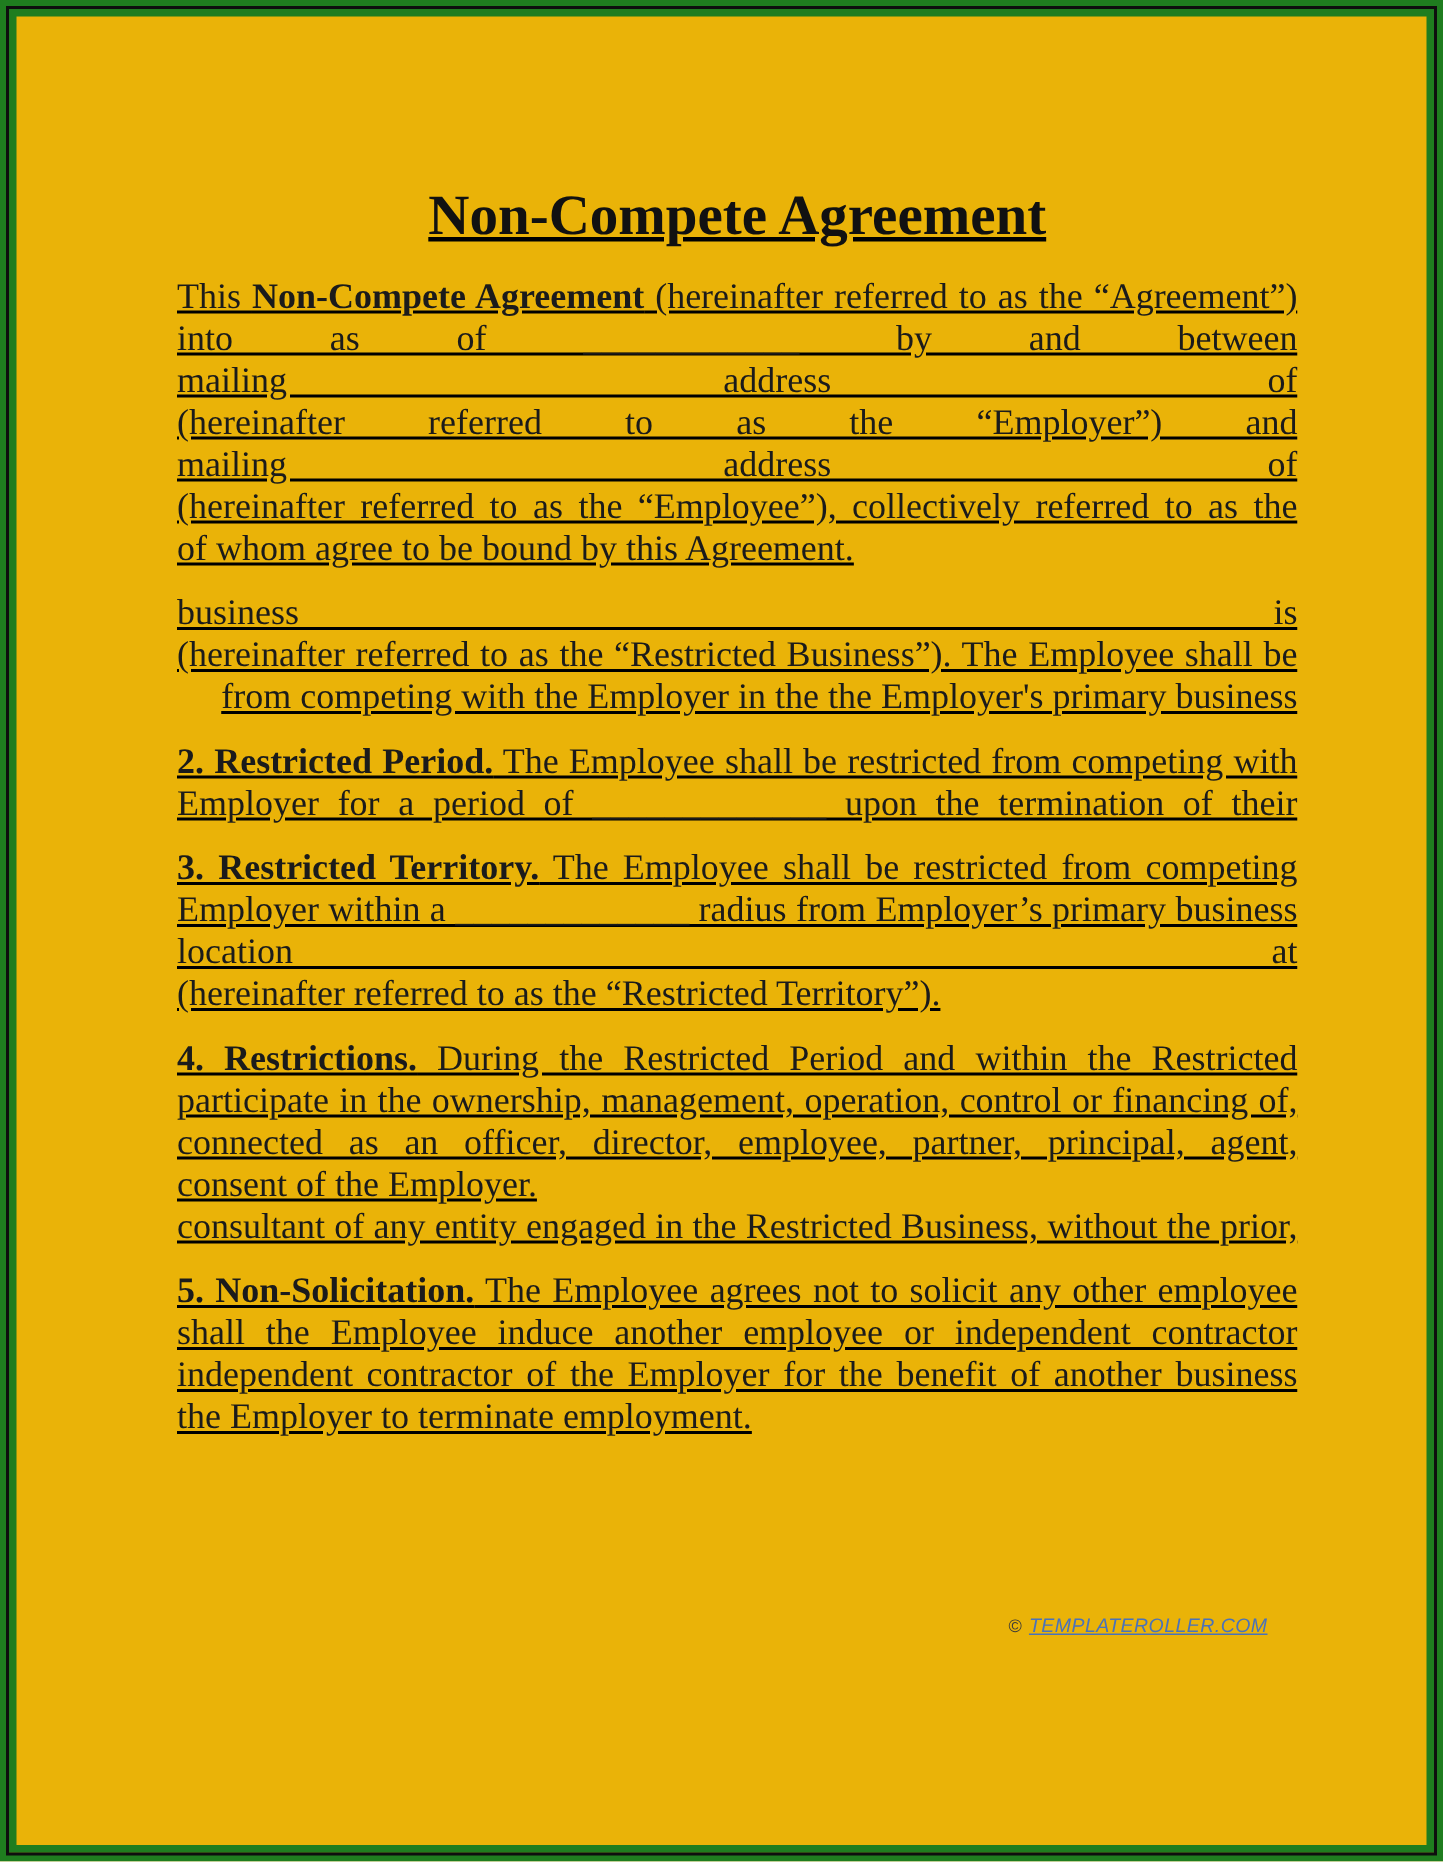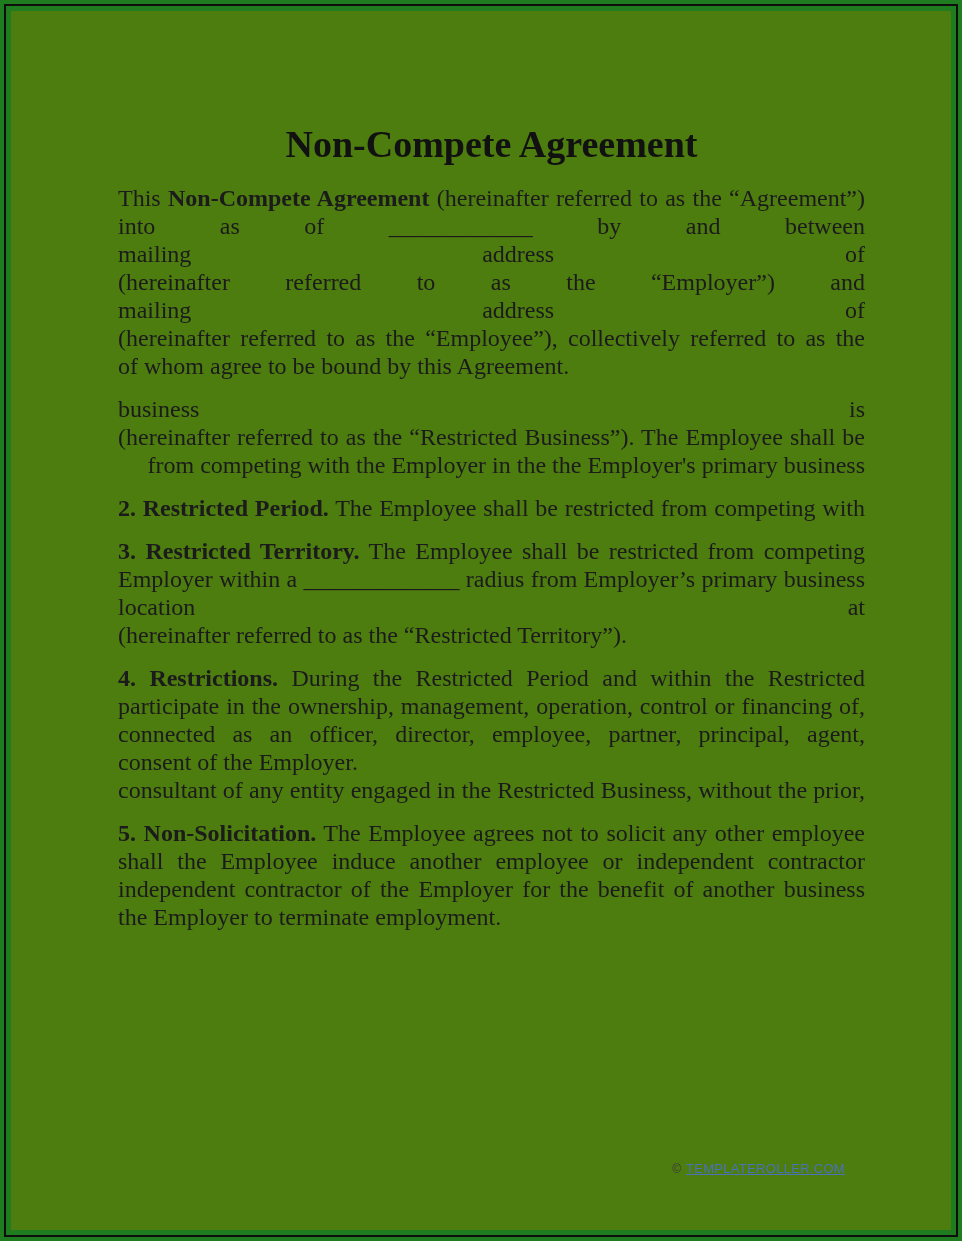--- a/index.html
+++ b/index.html
@@ -8,25 +8,26 @@
     width: 962px;
     height: 1241px;
     background: #1f7d1f; 
     font-family: "Liberation Serif", serif;
     overflow: hidden;
   }
   .paper {
     position: absolute;
     inset: 6px;
     box-sizing: border-box;
-    background: #4d7c0f;
+    background: #eab308;
     border: 5px solid #1f7d1f;       
     outline: 2px solid #0e0e0e;      
     padding: 110px 86px 0 107px;
     overflow: hidden;
+    text-decoration: underline;
   }
   .title {
     margin: 0;
     font-size: 38px;
     line-height: 46px;
     font-weight: bold;
     text-align: center;
     color: #111111;
   }
   .body-text { margin: 0; }
@@ -43,26 +44,27 @@
     text-align-last: justify;
     overflow: hidden;
   }
   .line.last {
     text-align: right;
     text-align-last: left;
   }
   .bold { font-weight: bold; }
   .footer {
     position: absolute;
-    top: 1161px;
+    top: 1076px;
     right: 117px;
     font-family: "Liberation Sans", sans-serif;
     font-size: 13px;
     line-height: 16px;
     white-space: nowrap;
+    font-style: italic;
   }
   .copy {
     color: #3a3a3a;
     margin-right: 5px;
     font-size: 12px;
   }
   .link {
     color: #4a72ba;
     text-decoration: underline;
     cursor: pointer;
@@ -85,20 +87,21 @@
           <div class="line"><span>(hereinafter referred to as the “Employee”), collectively referred to as the “Parties,” both</span></div>
           <div class="line last"><span>of whom agree to be bound by this Agreement.</span></div>
         </div>
         <div class="para">
           <div class="line"><span>business is _____________________________________________________________</span></div>
           <div class="line"><span>(hereinafter referred to as the “Restricted Business”). The Employee shall be restricted</span></div>
           <div class="line last"><span>from competing with the Employer in the the Employer's primary business area.</span></div>
         </div>
         <div class="para">
           <div class="line"><span class="bold">2. Restricted Period.</span><span> The Employee shall be restricted from competing with the</span></div>
+          <div class="line"><span>Employer for a period of _____________ upon the termination of their</span></div>
         </div>
         <div class="para">
           <div class="line"><span class="bold">3. Restricted Territory.</span><span> The Employee shall be restricted from competing with</span></div>
           <div class="line"><span>Employer within a _____________ radius from Employer’s primary business</span></div>
           <div class="line"><span>location at _________________________________________________________</span></div>
           <div class="line last"><span>(hereinafter referred to as the “Restricted Territory”).</span></div>
         </div>
         <div class="para">
           <div class="line"><span class="bold">4. Restrictions.</span><span> During the Restricted Period and within the Restricted Territory, the</span></div>
           <div class="line"><span>participate in the ownership, management, operation, control or financing of, or be</span></div>

